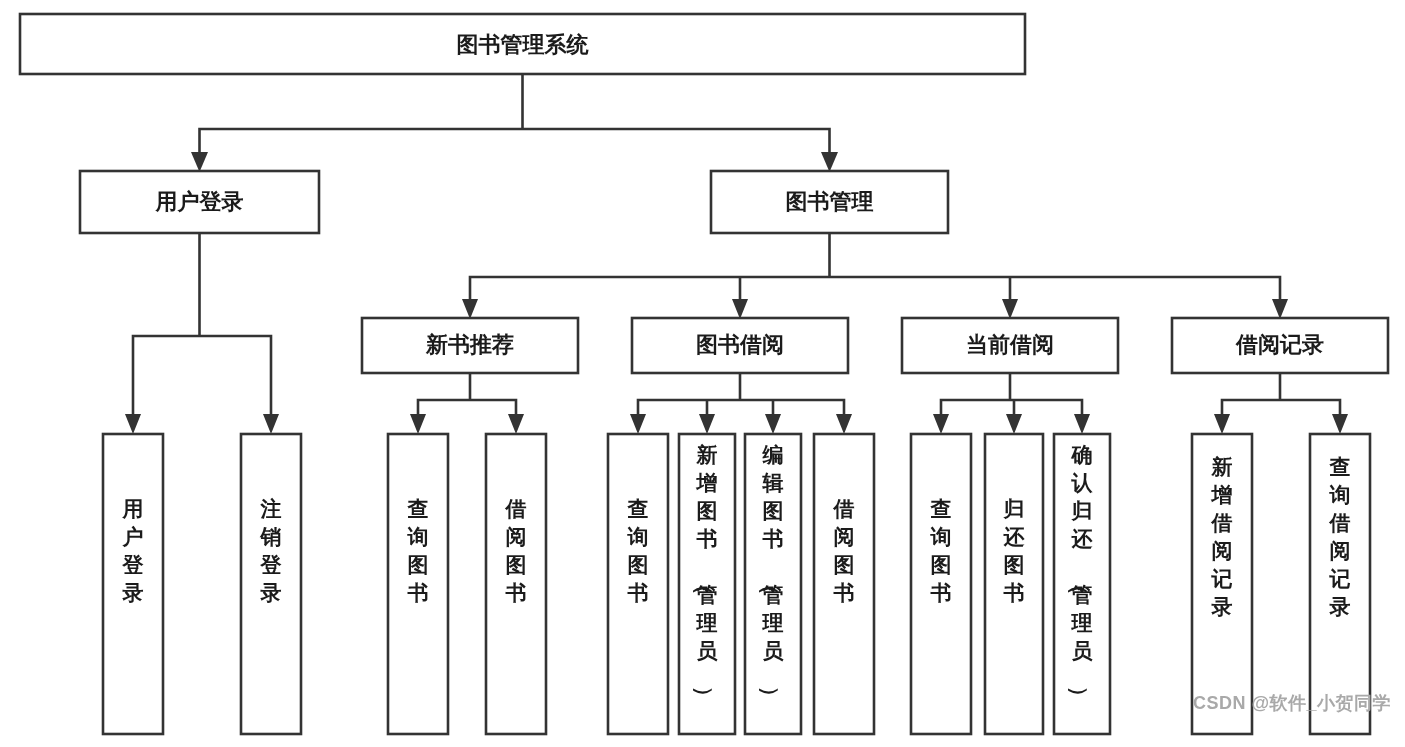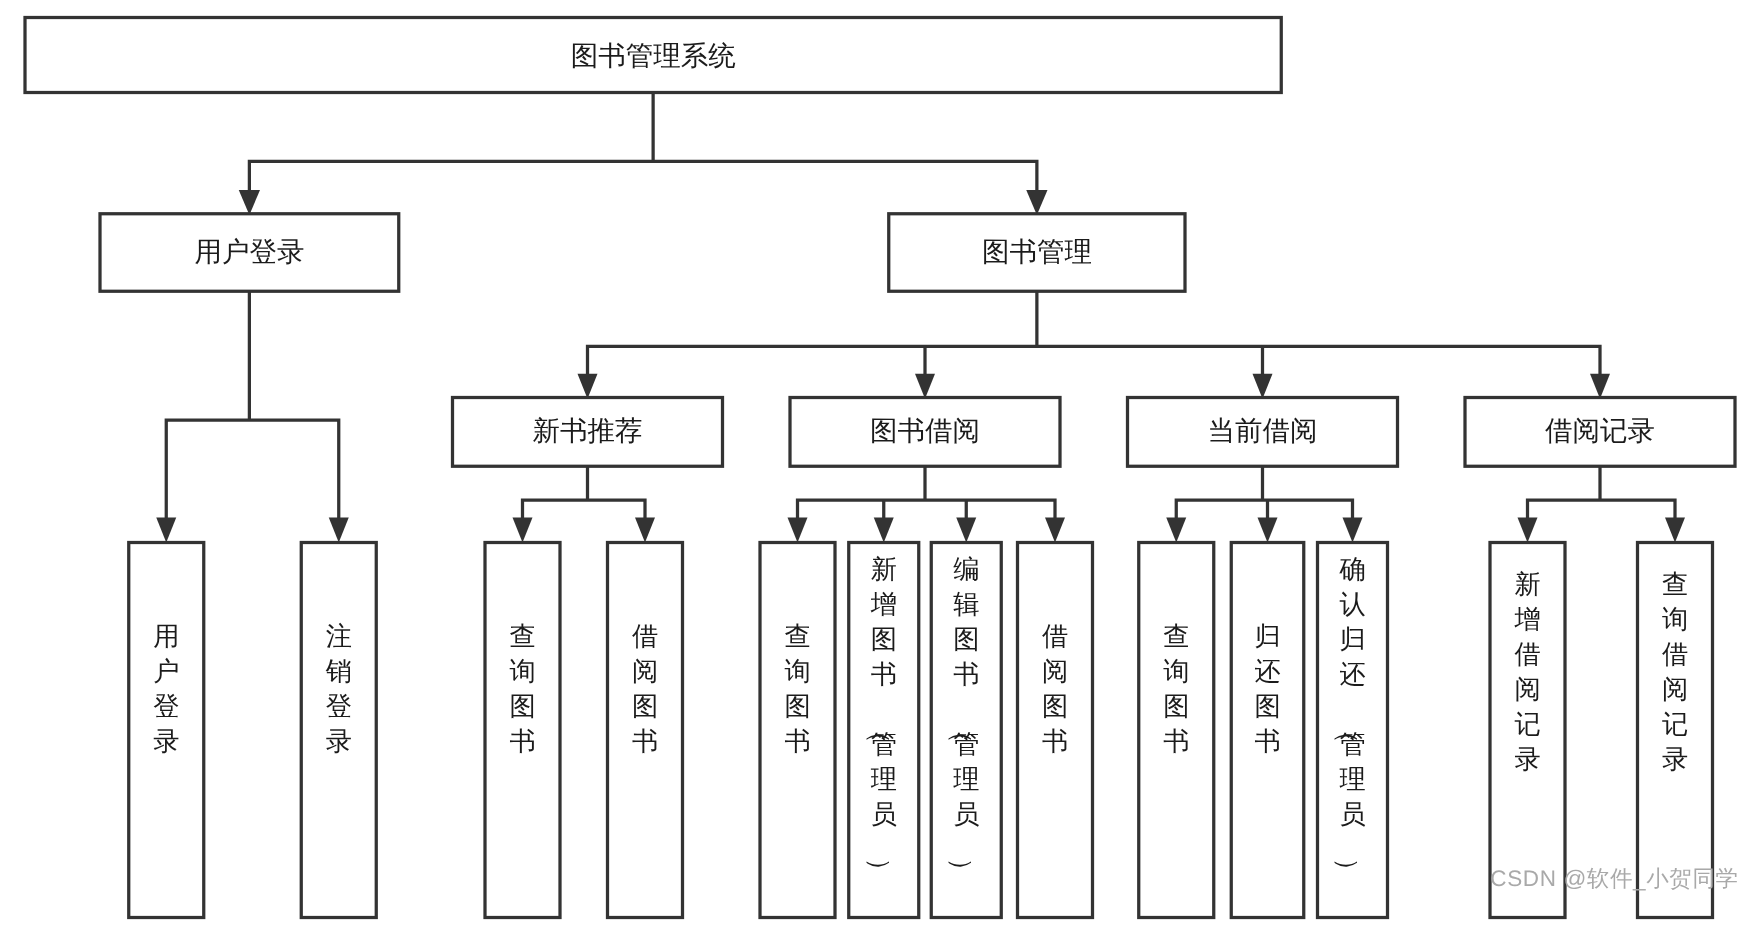--- a/index.html
+++ b/index.html
@@ -11,20 +11,21 @@
     width: 1405px;
     height: 747px;
     font-family: "Liberation Sans", "DejaVu Sans", sans-serif;
     overflow: hidden;
     position: relative;
   }
   #diagram-root {
     position: relative;
     width: 1405px;
     height: 721px;
+    font-weight: bold;
   }
   svg#flow-svg {
     position: absolute;
     top: 0;
     left: 0;
     width: 1405px;
     height: 747px;
   }
   .node-box {
     fill: #ffffff;

